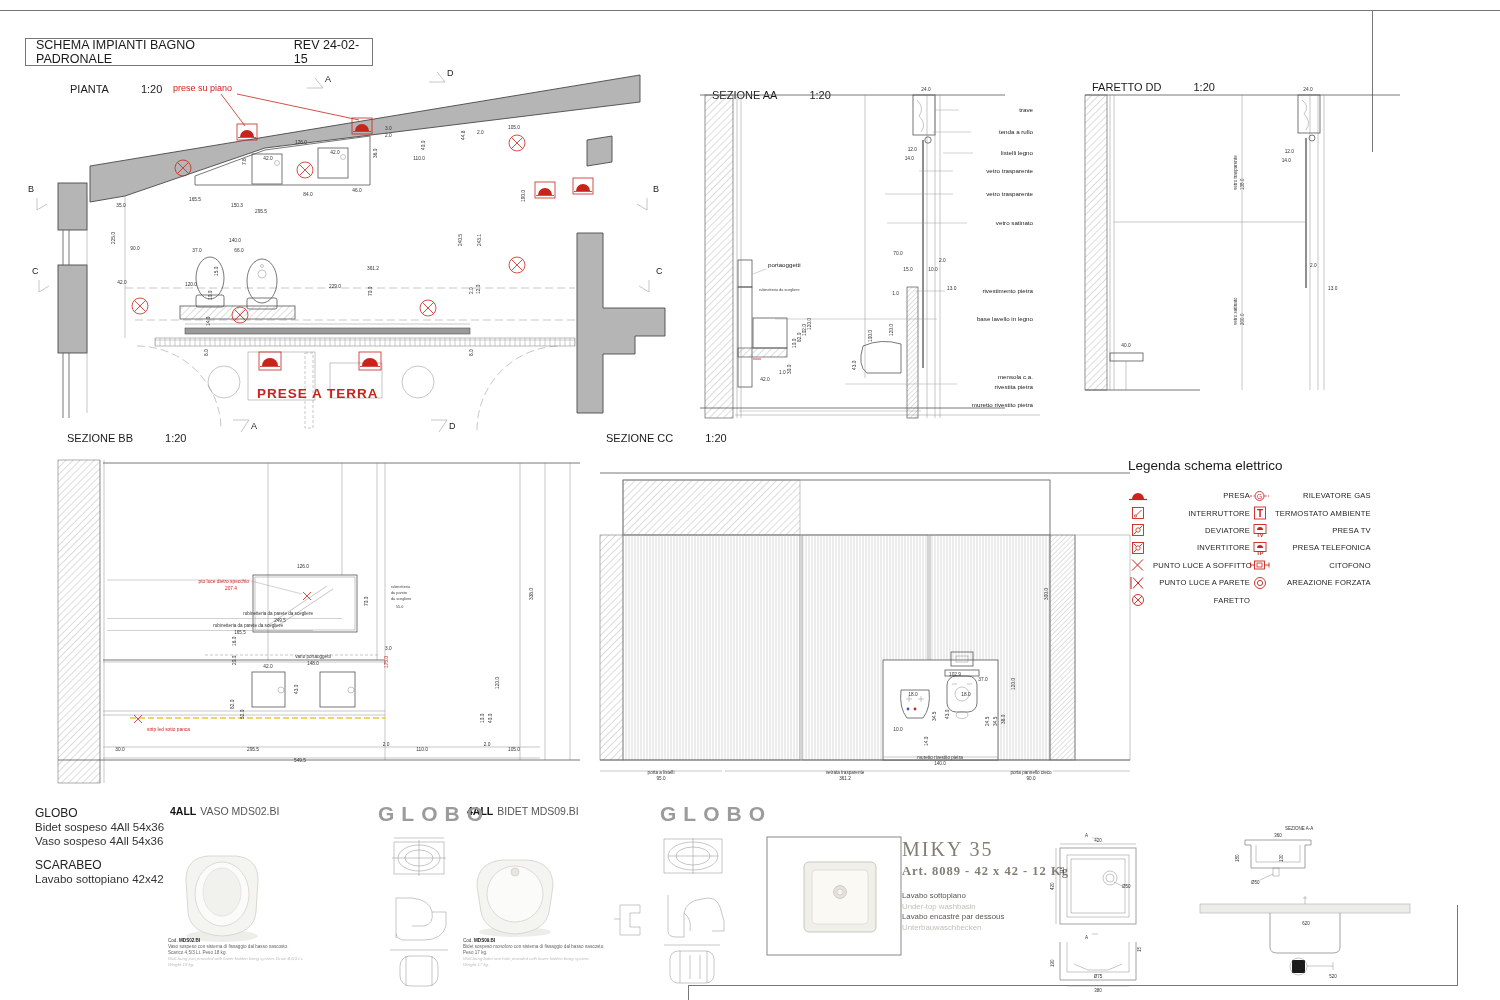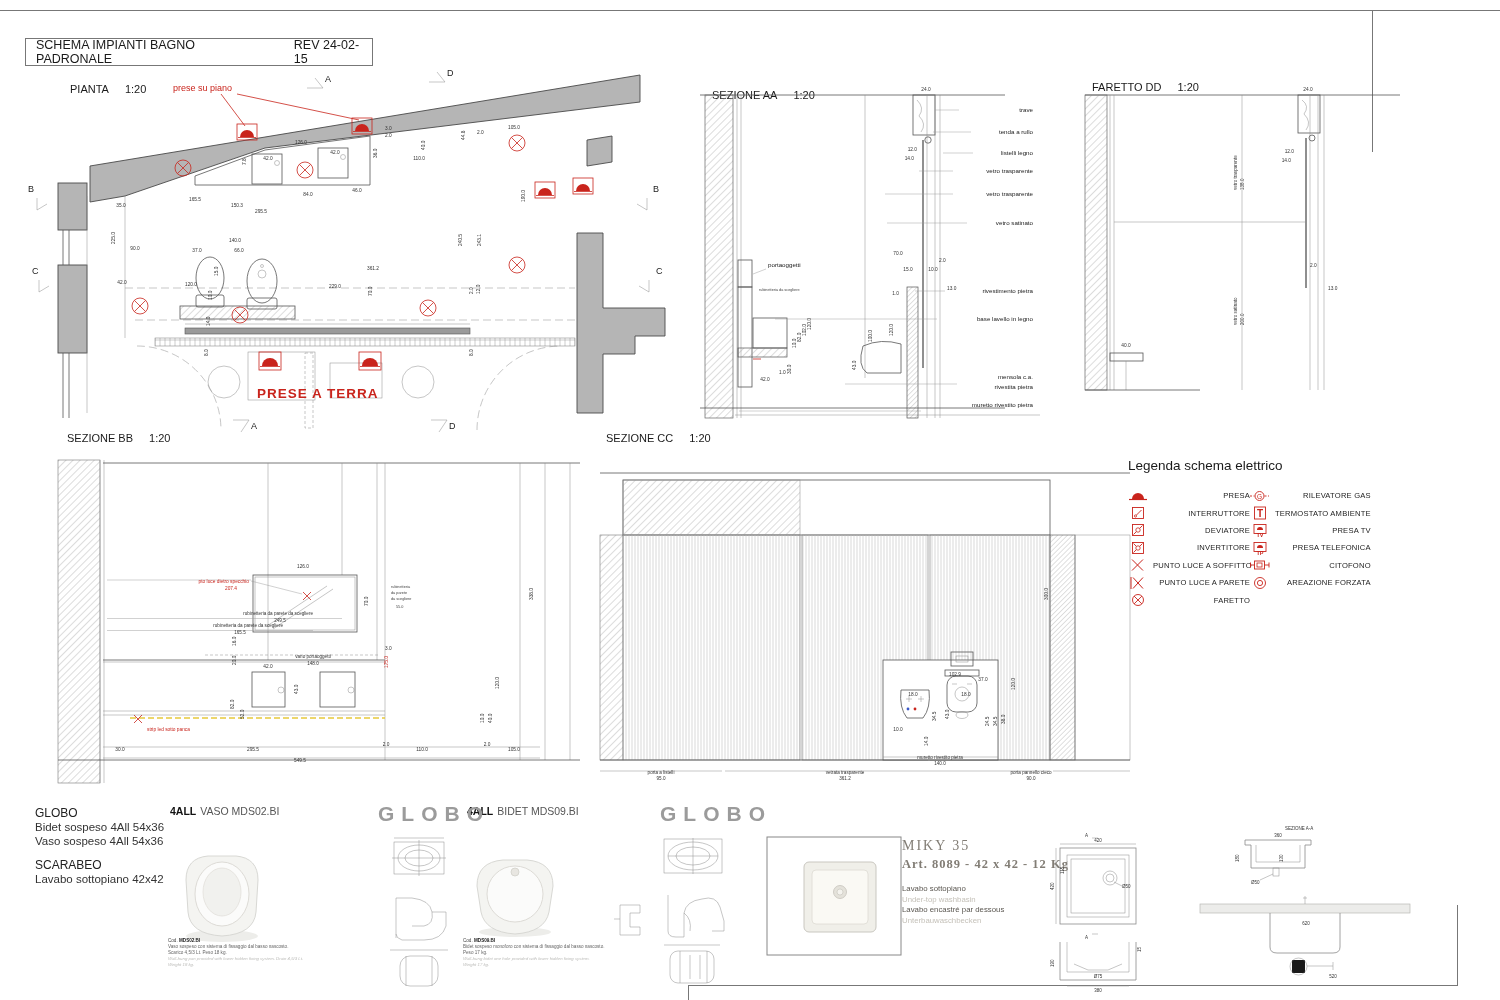--- a/index.html
+++ b/index.html
@@ -2,21 +2,21 @@
 <html><head>
 <meta charset="utf-8">
 <style>
   html,body{margin:0;padding:0;background:#fff;font-family:"Liberation Sans",sans-serif;}
   #sheet{position:relative;width:1500px;height:1000px;background:#ffffff;overflow:hidden;}
   .frameline{position:absolute;background:#777;}
   #titlebox{position:absolute;left:25px;top:38px;width:336px;height:26px;border:1px solid #777;
     display:flex;align-items:center;padding-left:10px;font-size:12.5px;color:#1a1a1a;}
   #titlebox .rev{margin-left:22px;}
   .viewhdr{position:absolute;font-size:11px;color:#1a1a1a;}
-  .viewhdr .sc{margin-left:16px;}
+  .viewhdr .sc{margin-left:32px;}
   svg{position:absolute;overflow:visible;}
   svg text{font-family:"Liberation Sans",sans-serif;}
   .dim{font-size:4.8px;fill:#333;}
   .lbl{font-size:6.2px;fill:#1a1a1a;}
   .lblt{font-size:4.6px;fill:#333;}
   .tiny{font-size:3.8px;fill:#444;}
   .mk{font-size:9px;fill:#1a1a1a;}
   .mk5{font-size:4.5px;fill:#333;}
   .red{fill:#c9241c;font-size:4.8px;}
   .red9{fill:#c9241c;font-size:9px;}
@@ -46,21 +46,21 @@
   #leftblock{left:35px;top:806px;font-size:11.5px;line-height:14px;color:#333;}
   #leftblock .brand{font-size:12px;color:#222;}
   .prodhdr{position:absolute;font-size:10.5px;color:#555;}
   .prodhdr b{color:#111;margin-right:4px;margin-top:20px;}
   .globo{position:absolute;font-size:21px;font-weight:bold;letter-spacing:7px;color:#9b9b9b;}
   .codblock{position:absolute;font-size:4.6px;line-height:6px;color:#666;width:230px;}
   .codblock .c1{color:#444;}
   .codblock .c1 b{color:#222;}
   .codblock .en{color:#bcbcb9;font-style:italic;font-size:4.3px;}
   #mikytext{position:absolute;left:902px;top:838px;font-family:"Liberation Serif",serif;color:#827d75;}
-  #mikytext .nm{font-size:14px;letter-spacing:2px;}
+  #mikytext .nm{font-size:20px;letter-spacing:2px;}
   #mikytext .art{font-size:12.5px;margin-top:3px;letter-spacing:1px;font-weight:bold;}
   #mikydesc{margin-top:12px;font-family:"Liberation Sans",sans-serif;font-size:7.8px;line-height:10.5px;}
   #mikydesc .dark{color:#5a5650;}
   #mikydesc .lt{color:#c5c1b9;}
 </style>
 </head>
 <body>
 
 <div id="sheet">
 

